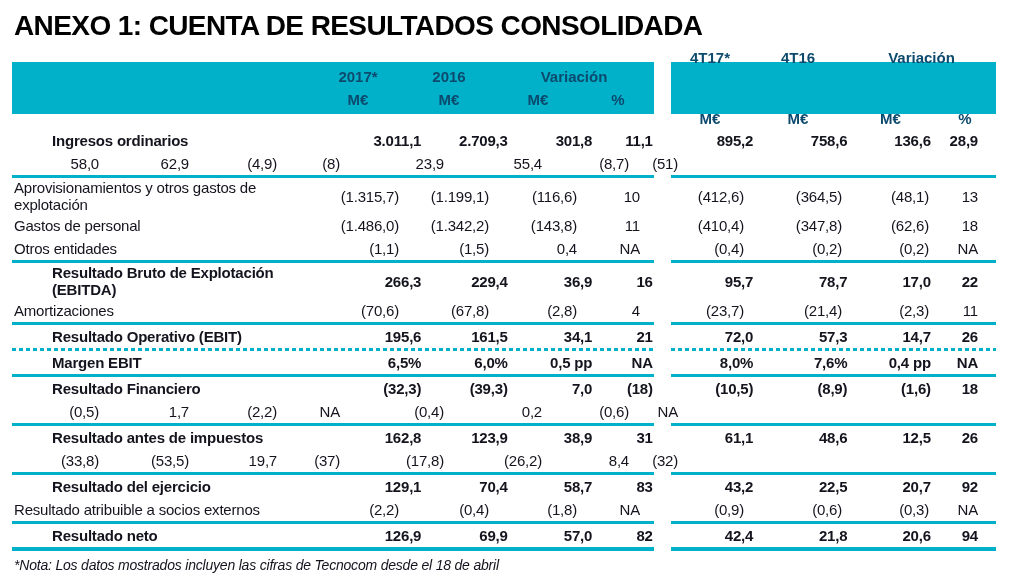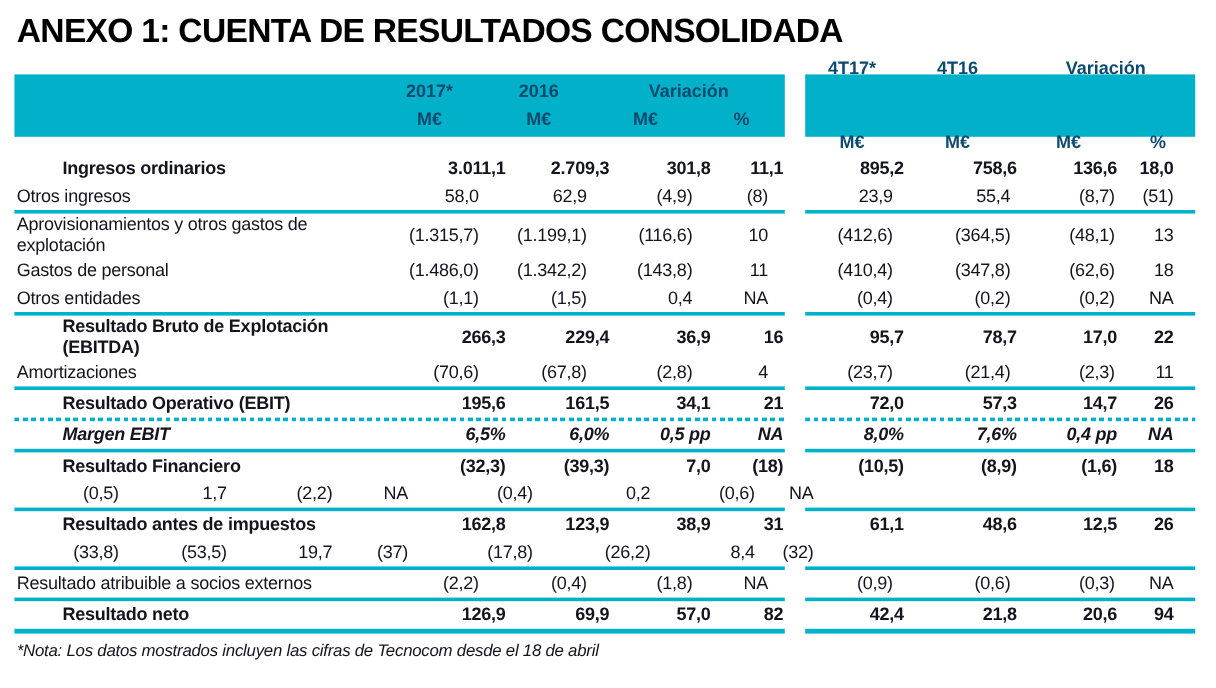--- a/index.html
+++ b/index.html
@@ -37,21 +37,21 @@
   .hsp300 { width: 300px; }
   .w92 { width: 92px; } .w90 { width: 90px; } .w88 { width: 88px; } .w72 { width: 72px; }
   .w160 { width: 160px; }
   .w78 { width: 78px; } .w98 { width: 98px; } .w87 { width: 87px; } .w62 { width: 62px; }
   .w149 { width: 149px; }
 
   
   .tbody { margin-top: 15px; }
   .row { display: flex; align-items: center; min-height: 23px; font-size: 15px; letter-spacing: -0.2px; padding: 1px 0; }
   .row.b { font-weight: bold; margin-left: 38px; }
-  .row.i { font-style: italic; }
+  .row.i { }
   .cell { text-align: right; padding-right: 5px; line-height: 17px; }
   .lab { width: 300px; text-align: left; padding-right: 10px; padding-left: 2px; }
   .c-v1 { width: 92px; } .c-v2 { width: 90px; } .c-v3 { width: 88px; }
   .c-pct1 { width: 72px; padding-right: 14px; }
   .cgap { width: 17px; }
   .c-q1 { width: 78px; } .c-q2 { width: 98px; } .c-q3 { width: 87px; }
   .c-pct2 { width: 62px; padding-right: 18px; }
 
   
   .sep { display: flex; }
@@ -115,24 +115,23 @@
         <div class="row b">
           <div class="cell lab">Ingresos ordinarios</div>
           <div class="cell c-v1">3.011,1</div>
           <div class="cell c-v2">2.709,3</div>
           <div class="cell c-v3">301,8</div>
           <div class="cell c-pct1">11,1</div>
           <div class="cell cgap"></div>
           <div class="cell c-q1">895,2</div>
           <div class="cell c-q2">758,6</div>
           <div class="cell c-q3">136,6</div>
-          <div class="cell c-pct2">18,0</div>
-        </div>
-        <div class="row">
-          <div class="cell lab">Otros ingresos</div>
+          <div class="cell c-pct2">28,9</div>
+        </div>
+        <div class="row">
           <div class="cell c-v1">58,0</div>
           <div class="cell c-v2">62,9</div>
           <div class="cell c-v3">(4,9)</div>
           <div class="cell c-pct1">(8)</div>
           <div class="cell cgap"></div>
           <div class="cell c-q1">23,9</div>
           <div class="cell c-q2">55,4</div>
           <div class="cell c-q3">(8,7)</div>
           <div class="cell c-pct2">(51)</div>
         </div>
@@ -294,20 +293,32 @@
           <div class="cell c-q1">(17,8)</div>
           <div class="cell c-q2">(26,2)</div>
           <div class="cell c-q3">8,4</div>
           <div class="cell c-pct2">(32)</div>
         </div>
         <div class="sep solid">
           <div class="sl"></div>
           <div class="sg"></div>
           <div class="sr"></div>
         </div>
+        <div class="row b">
+          <div class="cell lab">Resultado del ejercicio</div>
+          <div class="cell c-v1">129,1</div>
+          <div class="cell c-v2">70,4</div>
+          <div class="cell c-v3">58,7</div>
+          <div class="cell c-pct1">83</div>
+          <div class="cell cgap"></div>
+          <div class="cell c-q1">43,2</div>
+          <div class="cell c-q2">22,5</div>
+          <div class="cell c-q3">20,7</div>
+          <div class="cell c-pct2">92</div>
+        </div>
         <div class="row">
           <div class="cell lab">Resultado atribuible a socios externos</div>
           <div class="cell c-v1">(2,2)</div>
           <div class="cell c-v2">(0,4)</div>
           <div class="cell c-v3">(1,8)</div>
           <div class="cell c-pct1">NA</div>
           <div class="cell cgap"></div>
           <div class="cell c-q1">(0,9)</div>
           <div class="cell c-q2">(0,6)</div>
           <div class="cell c-q3">(0,3)</div>

